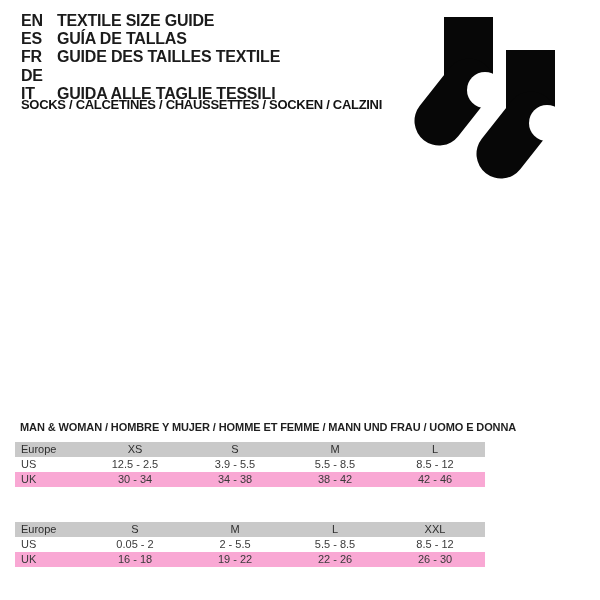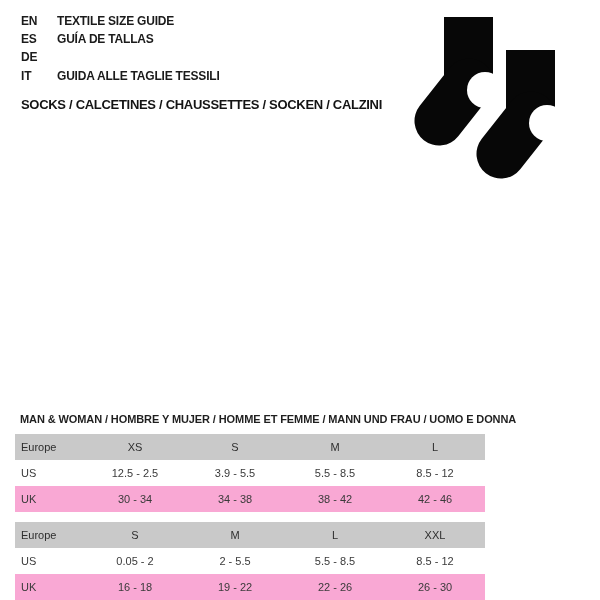--- a/index.html
+++ b/index.html
@@ -14,21 +14,21 @@
   }
   .lang-block {
     position: absolute;
     left: 21px;
     top: 12px;
   }
   .lang-row {
     display: flex;
     height: 18.2px;
     align-items: center;
-    font-size: 12px;
+    font-size: 16px;
     font-weight: 700;
     color: #1b1b1b;
     letter-spacing: -0.2px;
     white-space: nowrap;
   }
   .lang-code { width: 36px; }
   .category-heading {
     position: absolute;
     left: 21px;
     top: 97px;
@@ -44,38 +44,38 @@
     top: 17px;
   }
   .size-section {
     position: absolute;
     left: 15px;
     width: 470px;
   }
   .size-section.first { top: 409px; }
   .size-section.second { top: 513px; }
   .table-title {
-    margin: 4px 0 0 5px;
+    margin: 12px 0 0 5px;
     font-size: 11px;
     font-weight: 700;
     color: #1f1f1f;
     letter-spacing: -0.1px;
     line-height: 12px;
     white-space: nowrap;
   }
   table.size-table {
     margin-top: 9px;
     width: 470px;
     border-collapse: collapse;
     table-layout: fixed;
   }
   table.size-table col.c-label { width: 70px; }
   table.size-table col.c-size { width: 100px; }
   .size-table th, .size-table td {
-    height: 26px;
+    height: 15px;
     line-height: 15px;
     padding: 0;
     font-size: 11px;
     font-weight: 400;
     color: #3a3a3a;
     text-align: center;
     white-space: nowrap;
   }
   .size-table thead tr { background: #c9c9c9; }
   .size-table thead th { color: #2e2e2e; }
@@ -89,20 +89,24 @@
 <body>
 
 <div class="lang-block">
   <div class="lang-row">
     <span class="lang-code">EN</span>
     <span class="lang-label">TEXTILE SIZE GUIDE</span>
   </div>
   <div class="lang-row">
     <span class="lang-code">ES</span>
     <span class="lang-label">GUÍA DE TALLAS</span>
+  </div>
+  <div class="lang-row">
+    <span class="lang-code">FR</span>
+    <span class="lang-label">GUIDE DES TAILLES TEXTILE</span>
   </div>
   <div class="lang-row">
     <span class="lang-code">DE</span>
   </div>
   <div class="lang-row">
     <span class="lang-code">IT</span>
     <span class="lang-label">GUIDA ALLE TAGLIE TESSILI</span>
   </div>
 </div>
 

